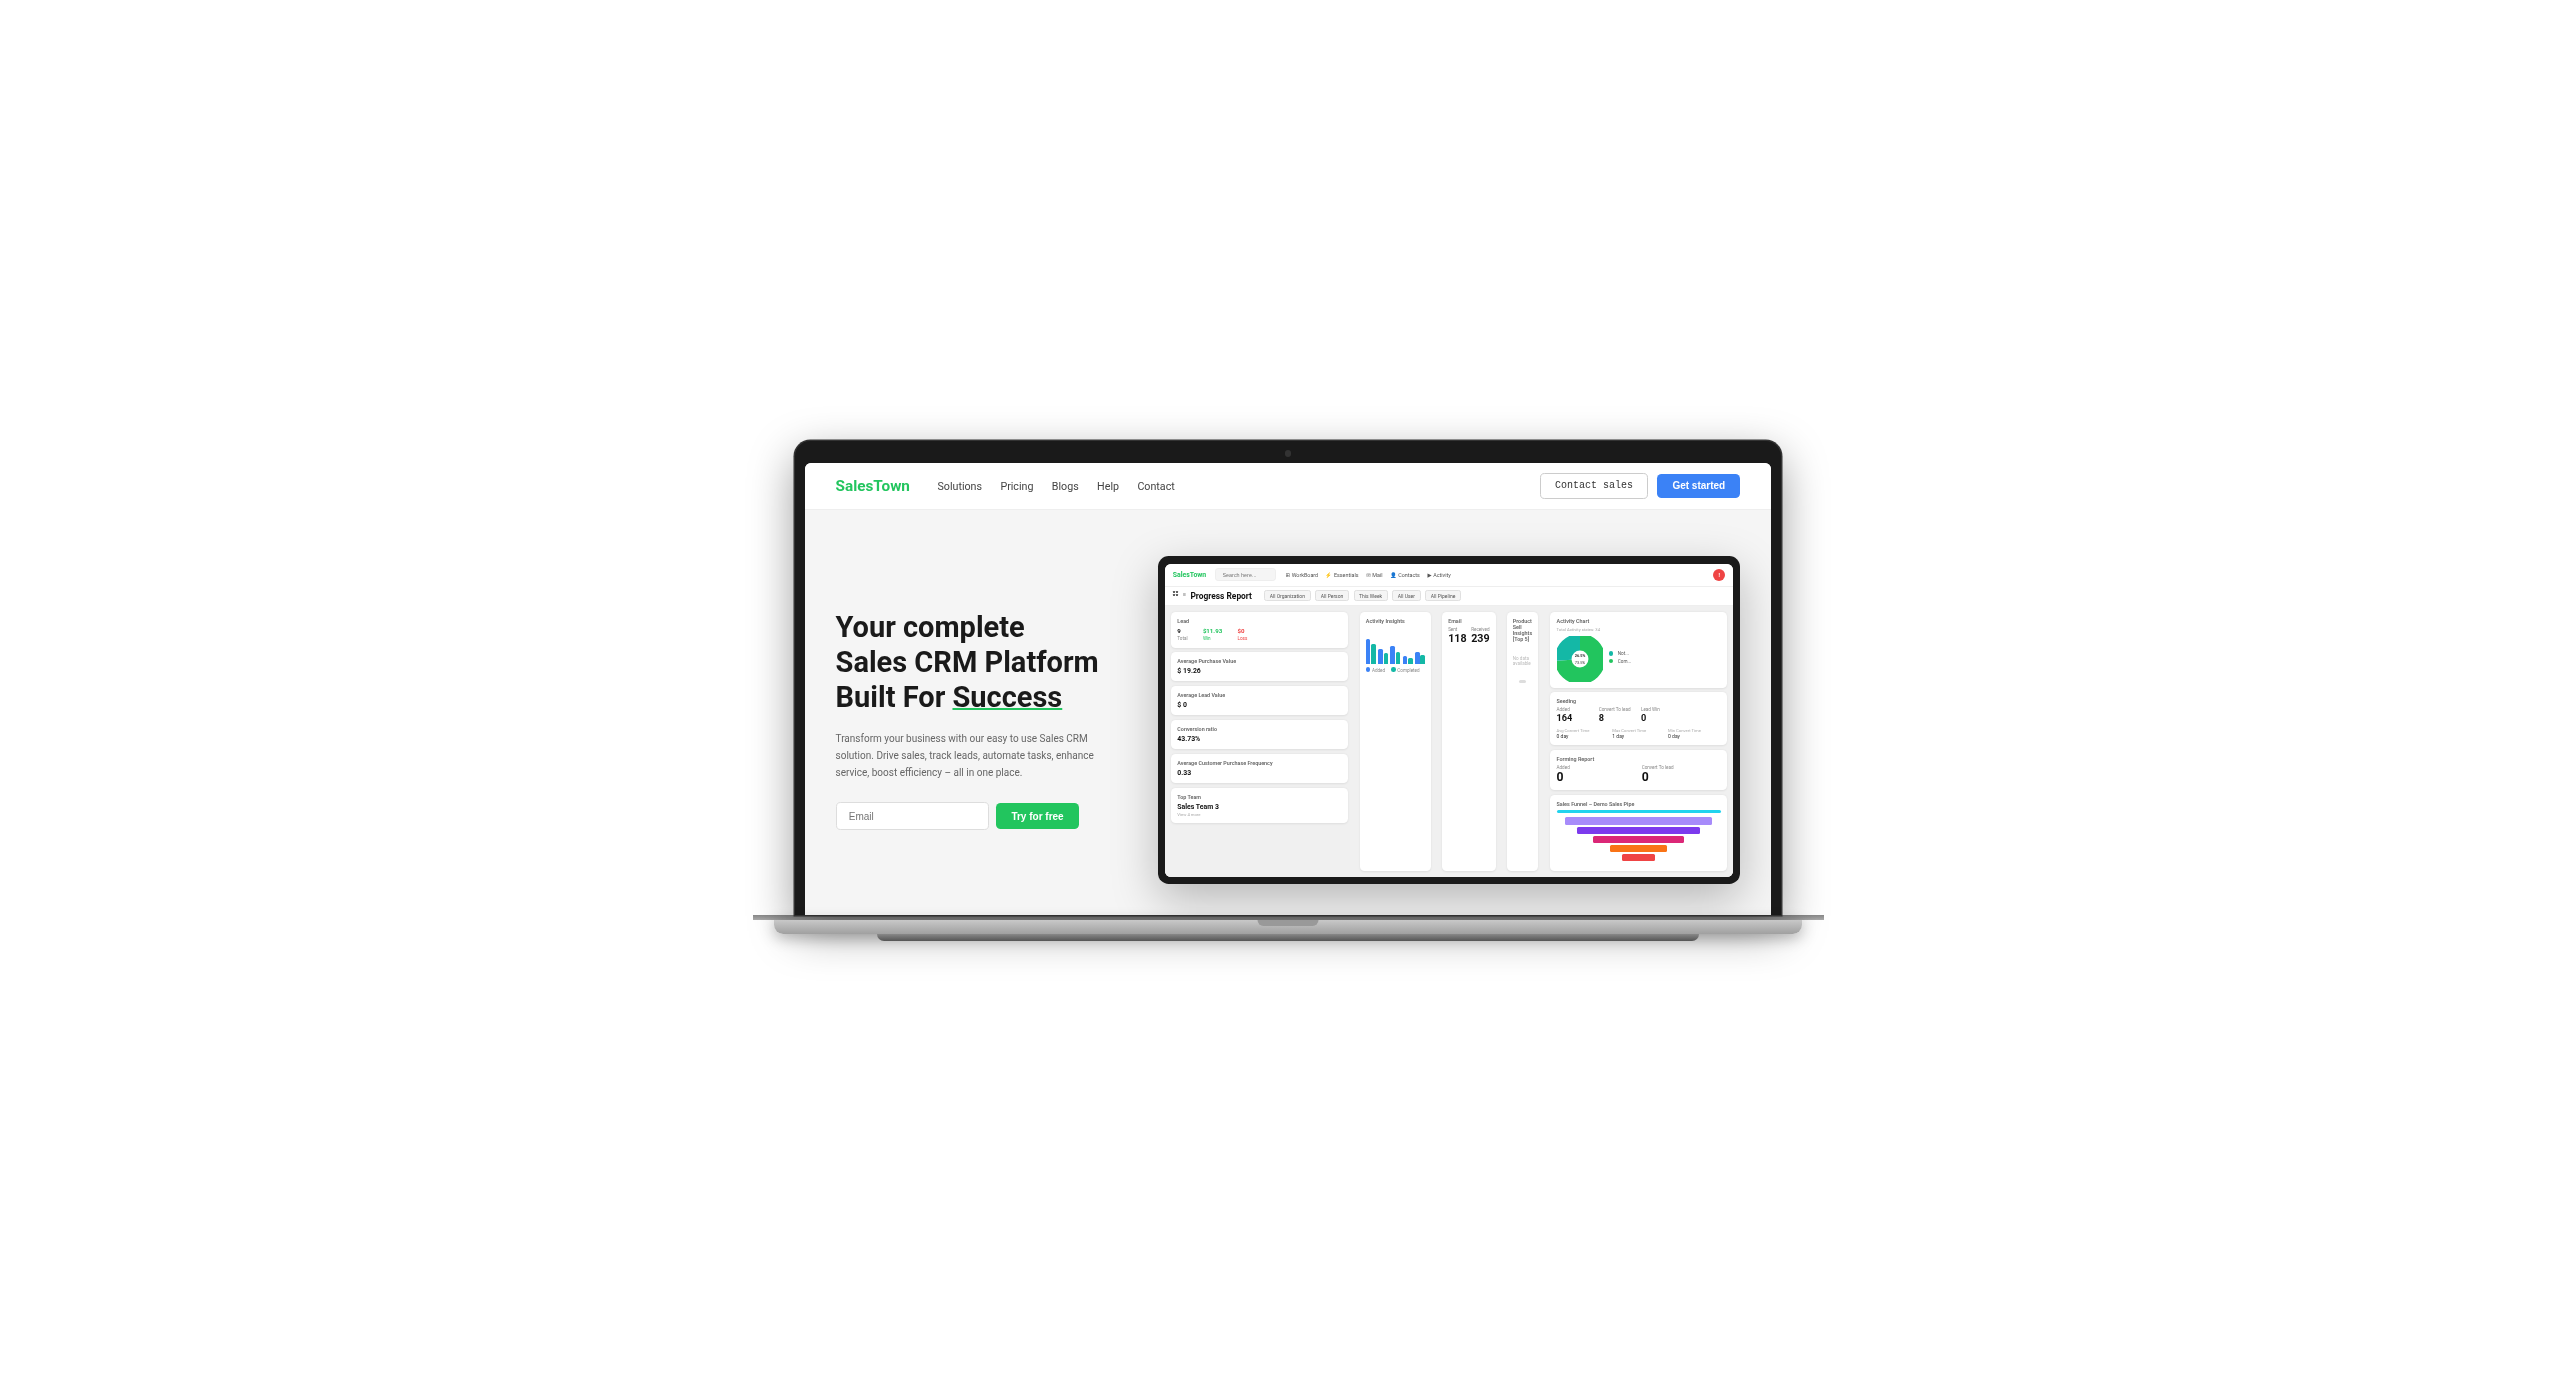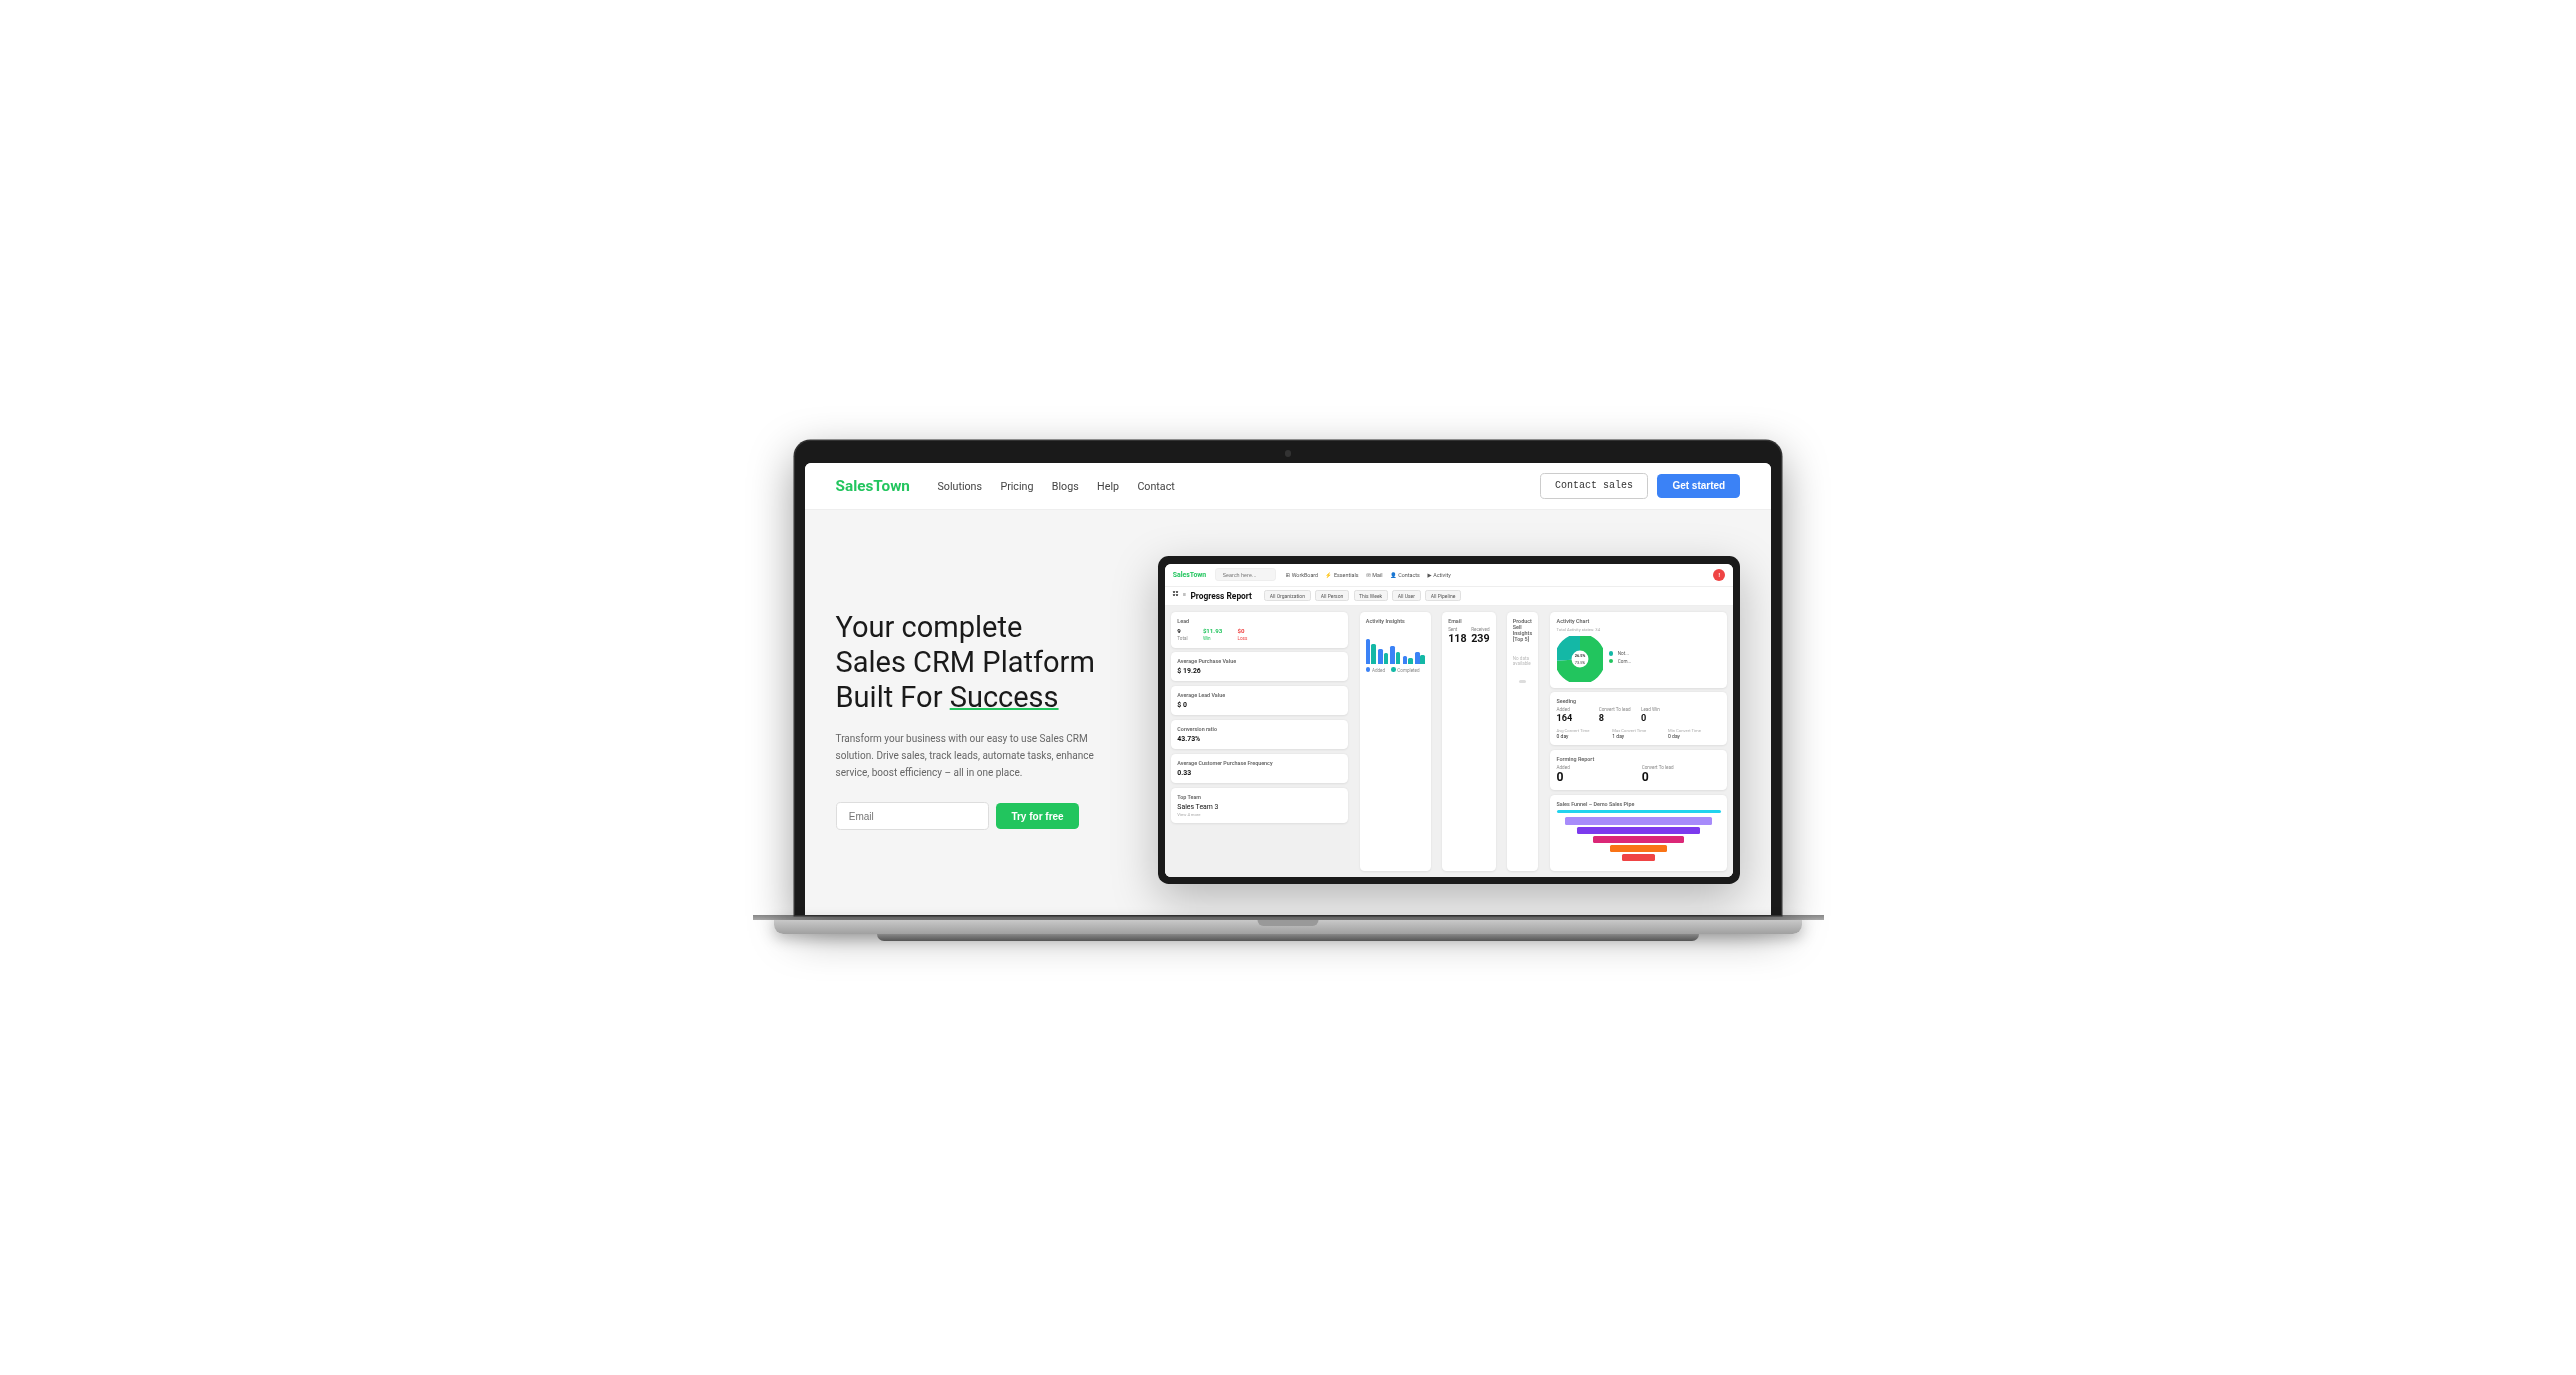--- a/index.html
+++ b/index.html
@@ -133,21 +133,21 @@
       position: relative;
     }
 
     .hero-text {
       flex: 0 0 291px;
       max-width: 291px;
     }
 
     .hero-title {
       font-size: 29px;
-      font-weight: 400;
+      font-weight: 700;
       color: #1a1a1a;
       line-height: 1.2;
       margin-bottom: 15.3px;
     }
 
     .hero-title .underline {
       text-decoration: underline;
       text-decoration-color: #22c55e;
       text-decoration-thickness: 2.3px;
     }
@@ -534,21 +534,21 @@
     }
 
     .farming-val {
       font-size: 12.2px;
       font-weight: 700;
       color: #111;
     }
 
     .top-team-name {
       font-size: 6.9px;
-      font-weight: 400;
+      font-weight: 700;
       color: #111;
     }
 
     .scrollbar-thumb {
       background: #ddd;
       height: 3.1px;
       border-radius: 1.5px;
       width: 40%;
       margin: 3.1px auto 0 auto;
     }

